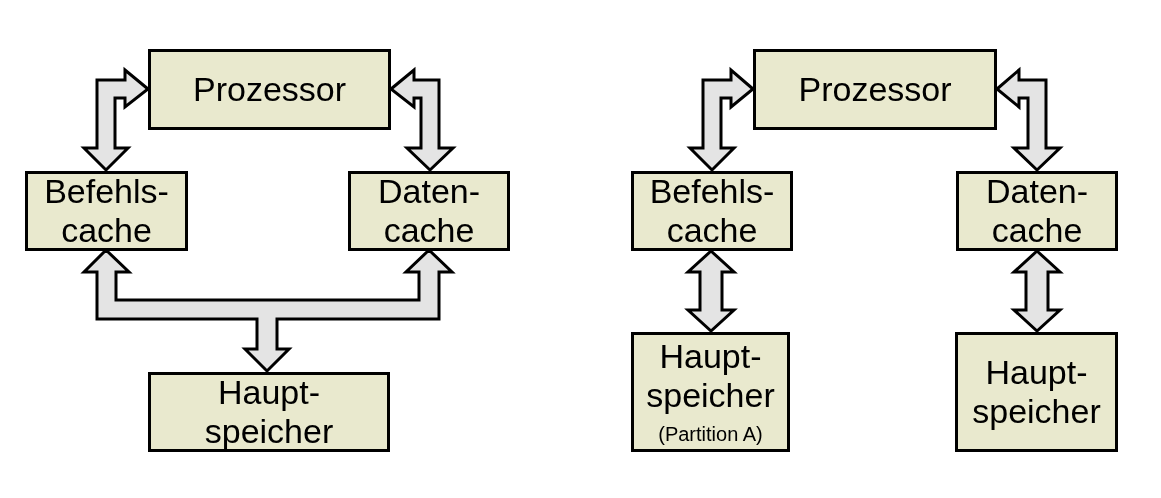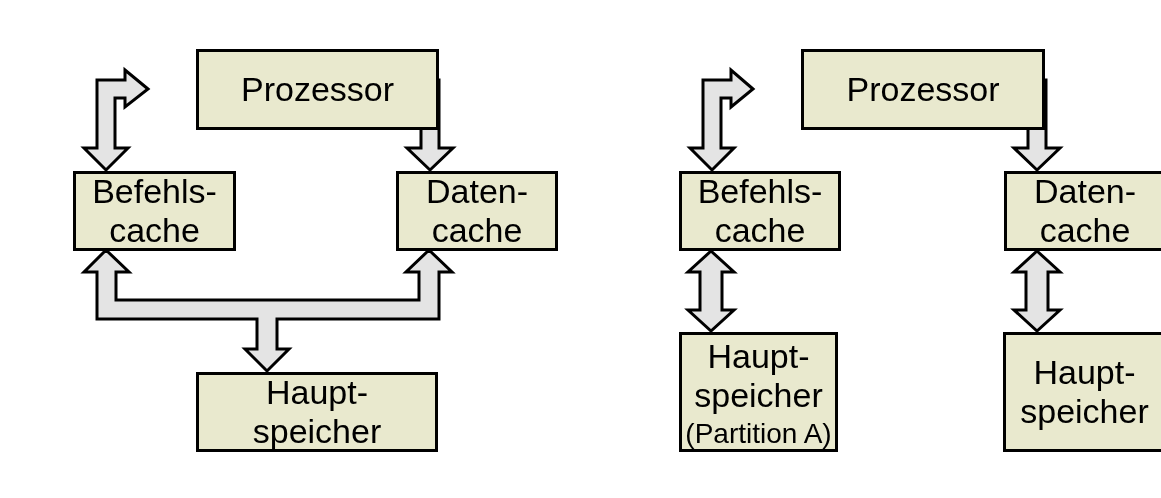--- a/index.html
+++ b/index.html
@@ -36,24 +36,23 @@
     box-sizing: border-box;
     border: 3px solid var(--box-border);
     background: var(--box-fill);
     display: flex;
     flex-direction: column;
     justify-content: center;
     text-align: center;
     color: var(--text-color);
     font-size: 34px;
     line-height: 39px;
-    margin-left: 48px;
   }
   .box .note {
-    font-size: 28px;
+    font-size: 20px;
     line-height: 28px;
     margin-top: 5px;
   }
   
   #proz-l  { left: 148px; top: 49px;  width: 243px; height: 81px; }
   #bef-l   { left: 25px;  top: 171px; width: 163px; height: 80px; }
   #dat-l   { left: 348px; top: 171px; width: 162px; height: 80px; }
   #haupt-l { left: 148px; top: 372px; width: 242px; height: 80px; }
   
   #proz-r  { left: 753px; top: 49px;  width: 244px; height: 81px; }

